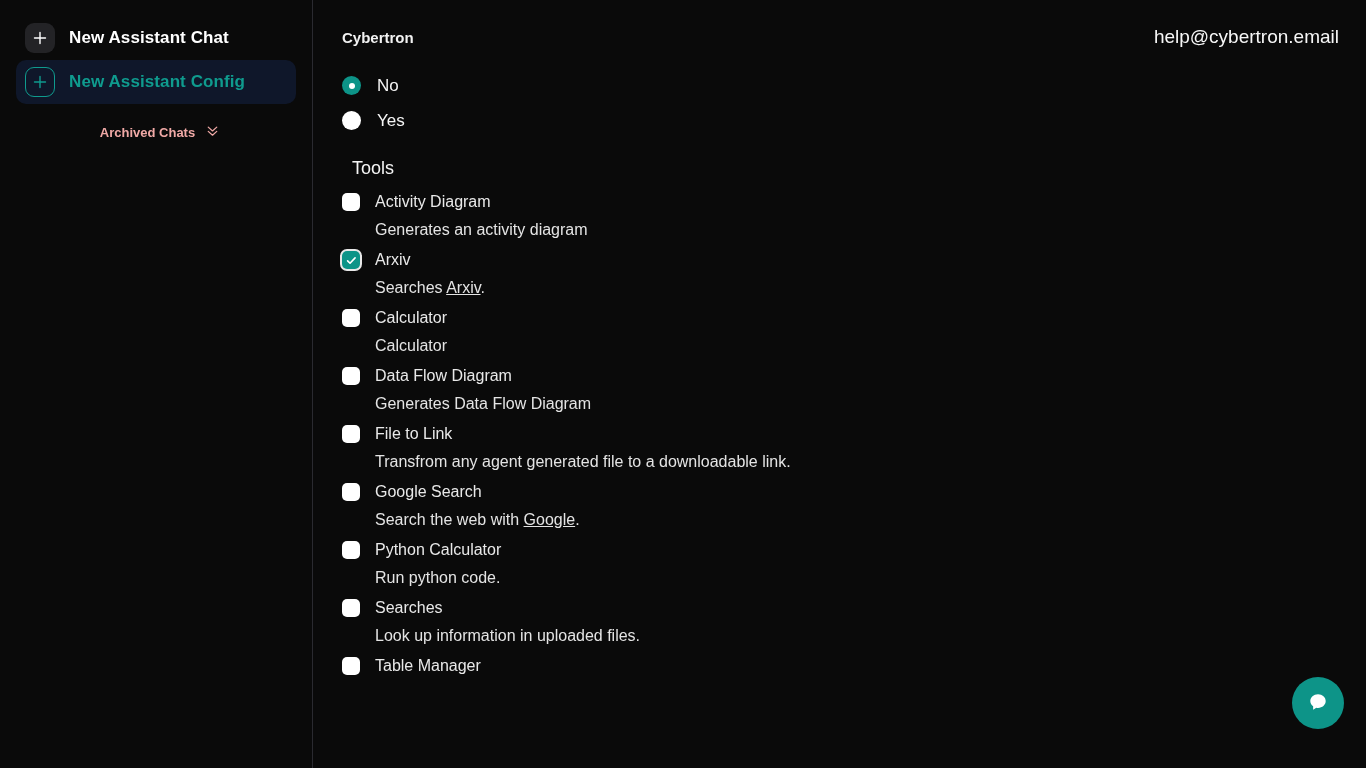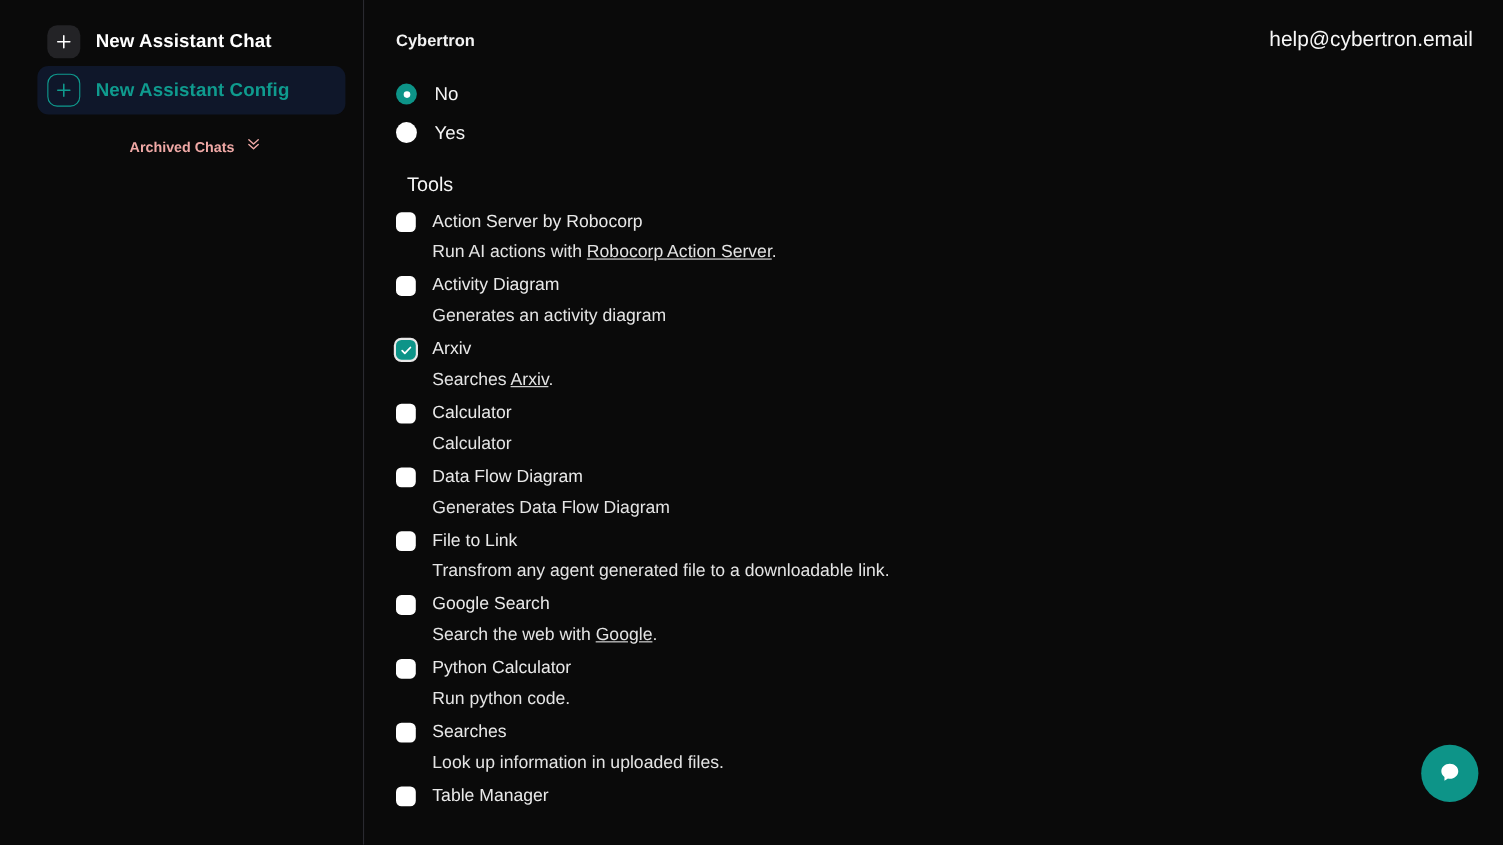--- a/index.html
+++ b/index.html
@@ -12,21 +12,20 @@
   .app { display: flex; width: 1366px; height: 768px; }
 
   
   .sidebar {
     width: 313px; height: 768px;
     background: #0a0a0a;
     border-right: 1px solid #2a2a30;
     padding: 16px 16px 0 16px;
     flex: 0 0 313px;
     position: relative;
-    margin-left: 18px;
   }
   .side-row {
     display: flex; align-items: center; gap: 14px;
     height: 44px; padding: 0 9px; border-radius: 10px;
     cursor: pointer;
   }
   .side-row.active { background: #0f172a; }
   .plus-box {
     width: 30px; height: 30px; border-radius: 9px;
     display: flex; align-items: center; justify-content: center;
@@ -163,27 +162,20 @@
           <span class="radio-label">Yes</span>
         </div>
       </div>
 
       <div class="section-title">Tools</div>
 
       <div id="tools-list">
           <div class="tool">
             <div class="tool-head">
               <span class="cb"></span>
-              <span class="tool-name">Action Server by Robocorp</span>
-            </div>
-            <div class="tool-desc"><span>Run AI actions with </span><span class="lnk">Robocorp Action Server</span><span>.</span></div>
-          </div>
-          <div class="tool">
-            <div class="tool-head">
-              <span class="cb"></span>
               <span class="tool-name">Activity Diagram</span>
             </div>
             <div class="tool-desc"><span>Generates an activity diagram</span></div>
           </div>
           <div class="tool">
             <div class="tool-head">
               <span class="cb checked">
                 <svg class="cb-check" width="13" height="13" viewBox="0 0 16 16">
                   <path d="M3.2 8.4l3 3 6.2-6.6" fill="none" stroke="#ffffff" stroke-width="2" stroke-linecap="round" stroke-linejoin="round"></path>
                 </svg>

